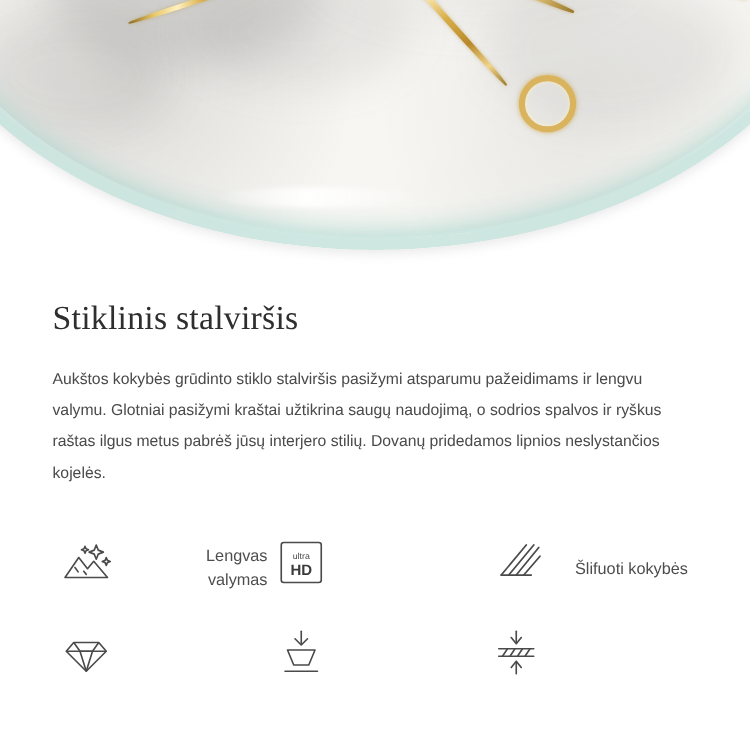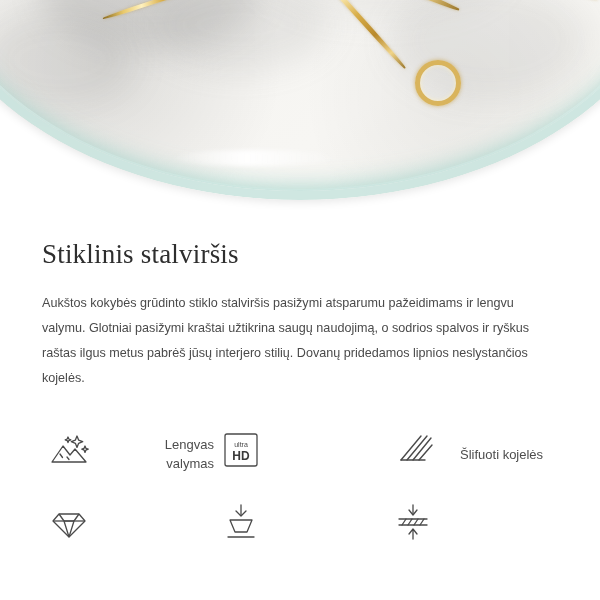--- a/index.html
+++ b/index.html
@@ -204,21 +204,21 @@
     <div class="feature">
       <div class="ico">
         <svg width="44" height="40" viewBox="0 0 44 40" fill="none" stroke="#4a4a4a" stroke-width="1.4" stroke-linecap="round">
           <path d="M10 30 L30 6"></path>
           <path d="M16 30 L36 6"></path>
           <path d="M22 30 L40 8"></path>
           <path d="M28 30 L41 15"></path>
           <path d="M10 30 L34 30"></path>
         </svg>
       </div>
-      <div class="cap">Šlifuoti kojelės</div>
+      <div class="cap">Šlifuoti kokybės</div>
     </div>
 
     <div class="feature">
       <div class="ico">
         <svg width="44" height="40" viewBox="0 0 44 40" fill="none" stroke="#4a4a4a" stroke-width="1.3" stroke-linejoin="round">
           <path d="M12 12 L32 12 L38 19 L22 35 L6 19 Z"></path>
           <path d="M6 19 L38 19"></path>
           <path d="M12 12 L17 19 L22 35"></path>
           <path d="M32 12 L27 19 L22 35"></path>
           <path d="M17 19 L27 19"></path>

